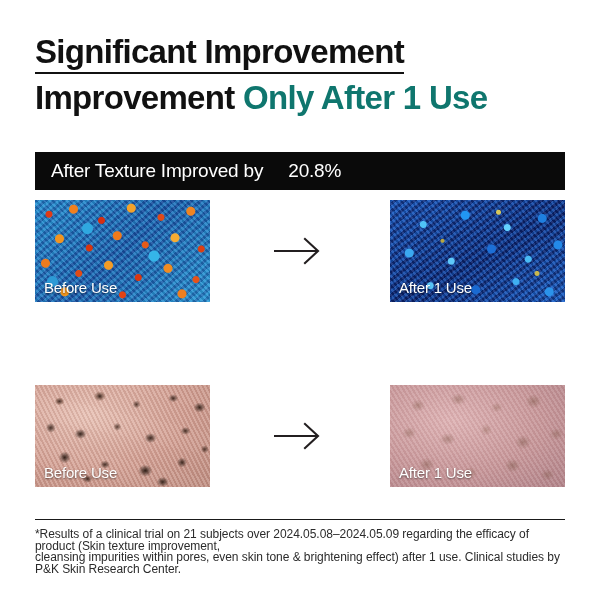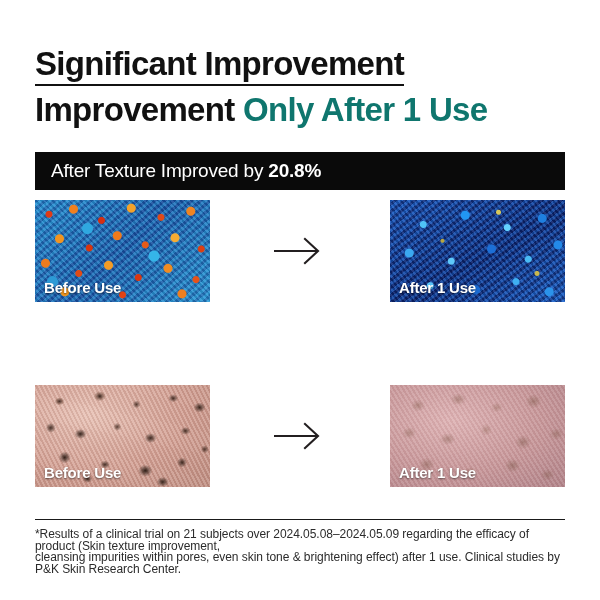--- a/index.html
+++ b/index.html
@@ -29,21 +29,20 @@
     top: 32px;
     width: 540px;
   }
   .headline-line {
     font-size: 33px;
     font-weight: bold;
     color: #111111;
     letter-spacing: -0.7px;
     line-height: 39px;
     white-space: nowrap;
-    margin-top: 12px;
   }
   .headline-line-1 {
     display: inline-block;
     border-bottom: 2.5px solid #111111;
     padding-bottom: 1px;
   }
   .headline-line-2 {
     margin-top: 4px;
   }
   .accent {
@@ -62,21 +61,22 @@
   }
   .banner-text {
     color: #ffffff;
     font-size: 19px;
     font-weight: normal;
     letter-spacing: -0.2px;
     padding-left: 16px;
     white-space: nowrap;
   }
   .banner-text b {
-    font-weight: bold;
+    font-weight: normal;
+    margin-left: 20px;
   }
   #banner-texture { top: 152px; }
   #banner-impurities { top: 337px; }
 
   
   .compare-row {
     position: absolute;
     left: 35px;
     width: 530px;
     height: 102px;
@@ -92,21 +92,21 @@
     width: 175px;
     height: 102px;
     overflow: hidden;
   }
   .photo-label {
     position: absolute;
     left: 9px;
     bottom: 6px;
     color: #ffffff;
     font-size: 15px;
-    font-weight: bold;
+    font-weight: normal;
     letter-spacing: -0.2px;
     text-shadow: 0 1px 2px rgba(0,0,0,0.55);
     z-index: 4;
     white-space: nowrap;
   }
 
   
   .thermal-before {
     background-color: #1f63b8;
     background-image:

